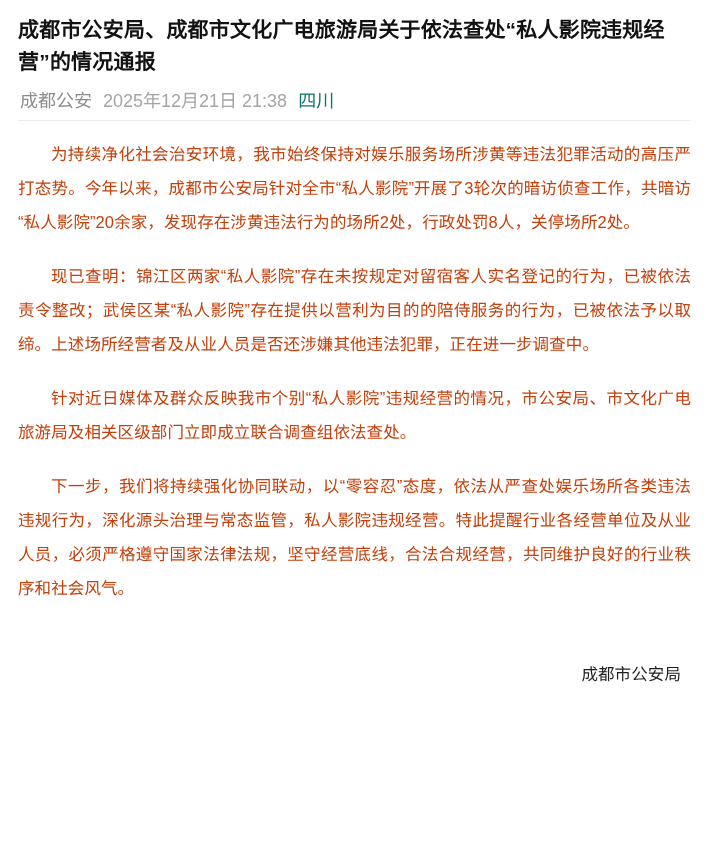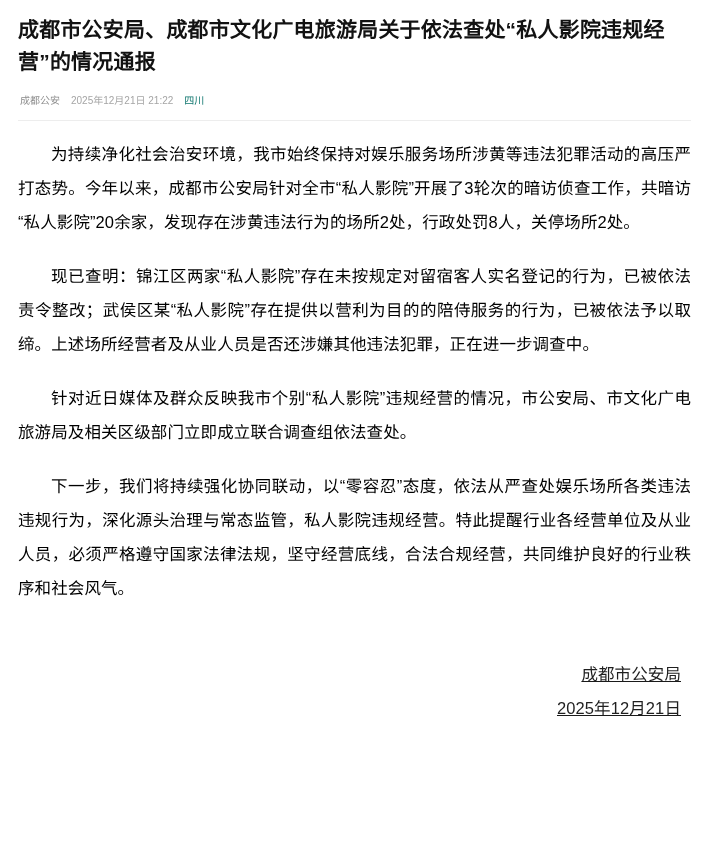--- a/index.html
+++ b/index.html
@@ -25,80 +25,78 @@
     font-weight: bold;
     color: #121212;
     letter-spacing: 0.2px;
     margin: 0 0 14px 0;
   }
   .meta-row {
     display: flex;
     align-items: center;
     gap: 11px;
     margin: 0 0 10px 2px;
-    font-size: 10px;
+    font-size: 18px;
     color: #9b9b9b;
     line-height: 18px;
   }
   .meta-source {
     color: #8c8c8c;
   }
   .meta-time {
     color: #a5a5a5;
   }
   .meta-location {
     color: #0f766e;
   }
   .divider {
     height: 1px;
     background: #ededed;
     margin: 6px 0 16px 0;
   }
   .body-copy p {
     font-size: 16.5px;
     line-height: 34px;
-    color: #000000;
+    color: #c2410c;
     margin: 0 0 20px 0;
     text-align: justify;
     text-indent: 2em;
     letter-spacing: 0.1px;
   }
   .signature {
     margin-top: 52px;
     text-align: right;
     padding-right: 10px;
-    text-decoration: underline;
   }
   .signature div {
     font-size: 16.5px;
     line-height: 34px;
     color: #1f1f1f;
     letter-spacing: 0.1px;
   }
 </style>
 </head>
 <body>
 
 <div class="page">
 
   <h1 class="article-title">成都市公安局、成都市文化广电旅游局关于依法查处“私人影院违规经营”的情况通报</h1>
 
   <div class="meta-row">
     <span class="meta-source">成都公安</span>
-    <span class="meta-time">2025年12月21日 21:22</span>
+    <span class="meta-time">2025年12月21日 21:38</span>
     <span class="meta-location">四川</span>
   </div>
 
   <div class="divider"></div>
 
   <div class="body-copy">
     <p>为持续净化社会治安环境，我市始终保持对娱乐服务场所涉黄等违法犯罪活动的高压严打态势。今年以来，成都市公安局针对全市“私人影院”开展了3轮次的暗访侦查工作，共暗访“私人影院”20余家，发现存在涉黄违法行为的场所2处，行政处罚8人，关停场所2处。</p>
     <p>现已查明：锦江区两家“私人影院”存在未按规定对留宿客人实名登记的行为，已被依法责令整改；武侯区某“私人影院”存在提供以营利为目的的陪侍服务的行为，已被依法予以取缔。上述场所经营者及从业人员是否还涉嫌其他违法犯罪，正在进一步调查中。</p>
     <p>针对近日媒体及群众反映我市个别“私人影院”违规经营的情况，市公安局、市文化广电旅游局及相关区级部门立即成立联合调查组依法查处。</p>
     <p>下一步，我们将持续强化协同联动，以“零容忍”态度，依法从严查处娱乐场所各类违法违规行为，深化源头治理与常态监管，私人影院违规经营。特此提醒行业各经营单位及从业人员，必须严格遵守国家法律法规，坚守经营底线，合法合规经营，共同维护良好的行业秩序和社会风气。</p>
   </div>
 
   <div class="signature">
     <div>成都市公安局</div>
-    <div>2025年12月21日</div>
   </div>
 
 </div>
 
 </body></html>

